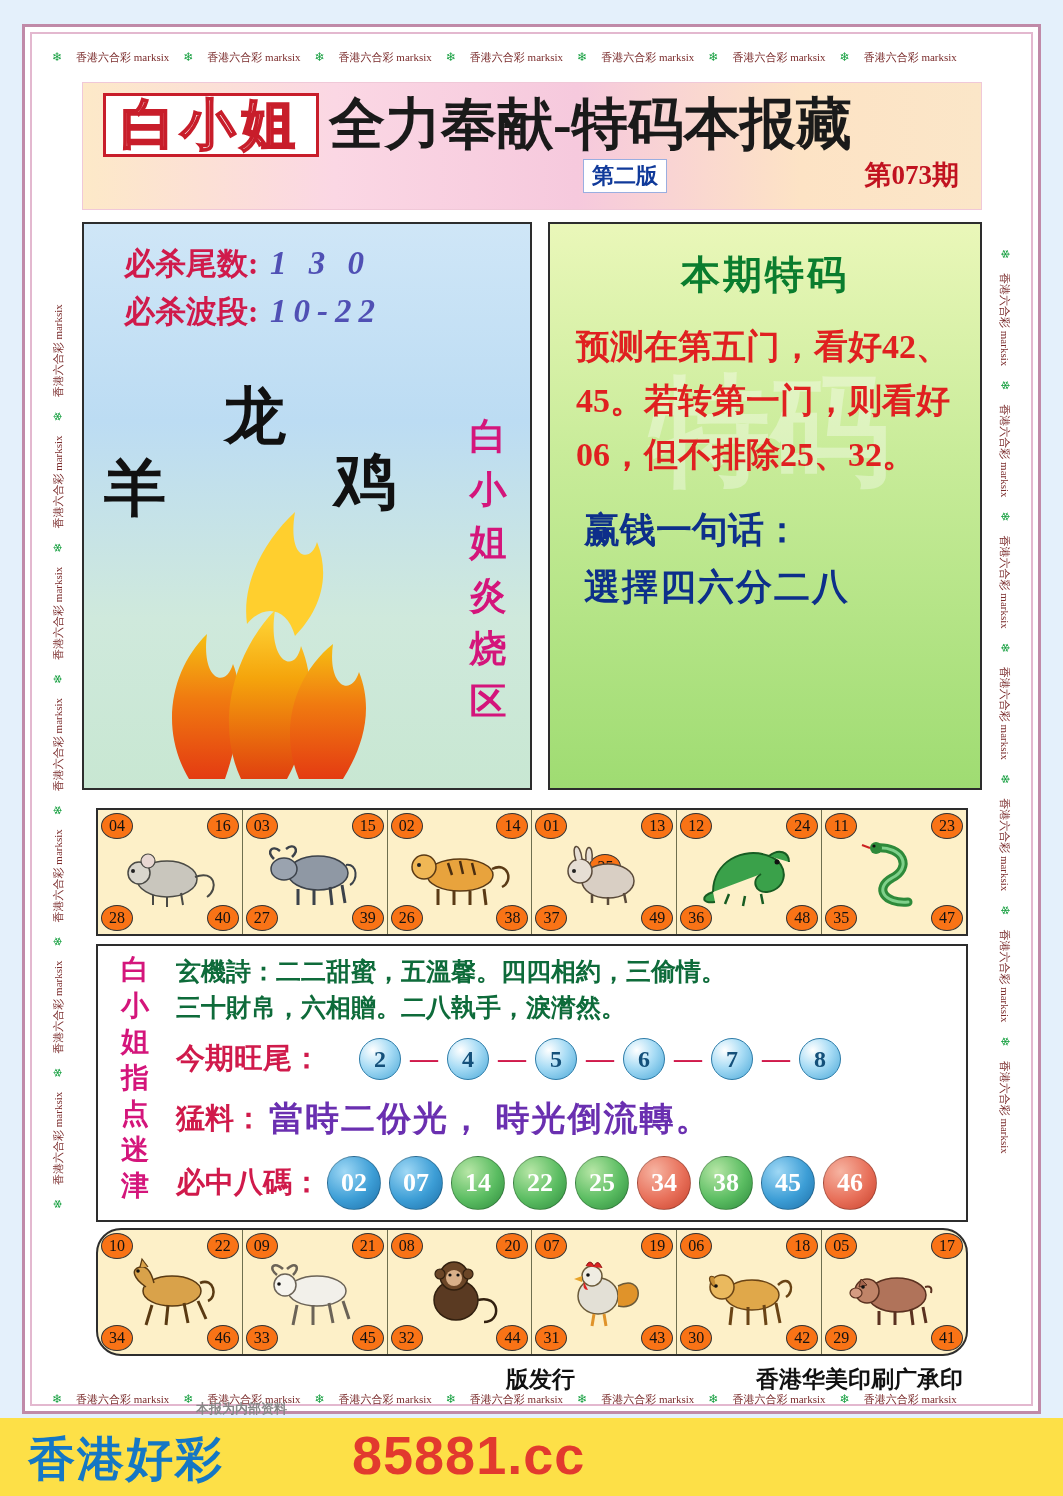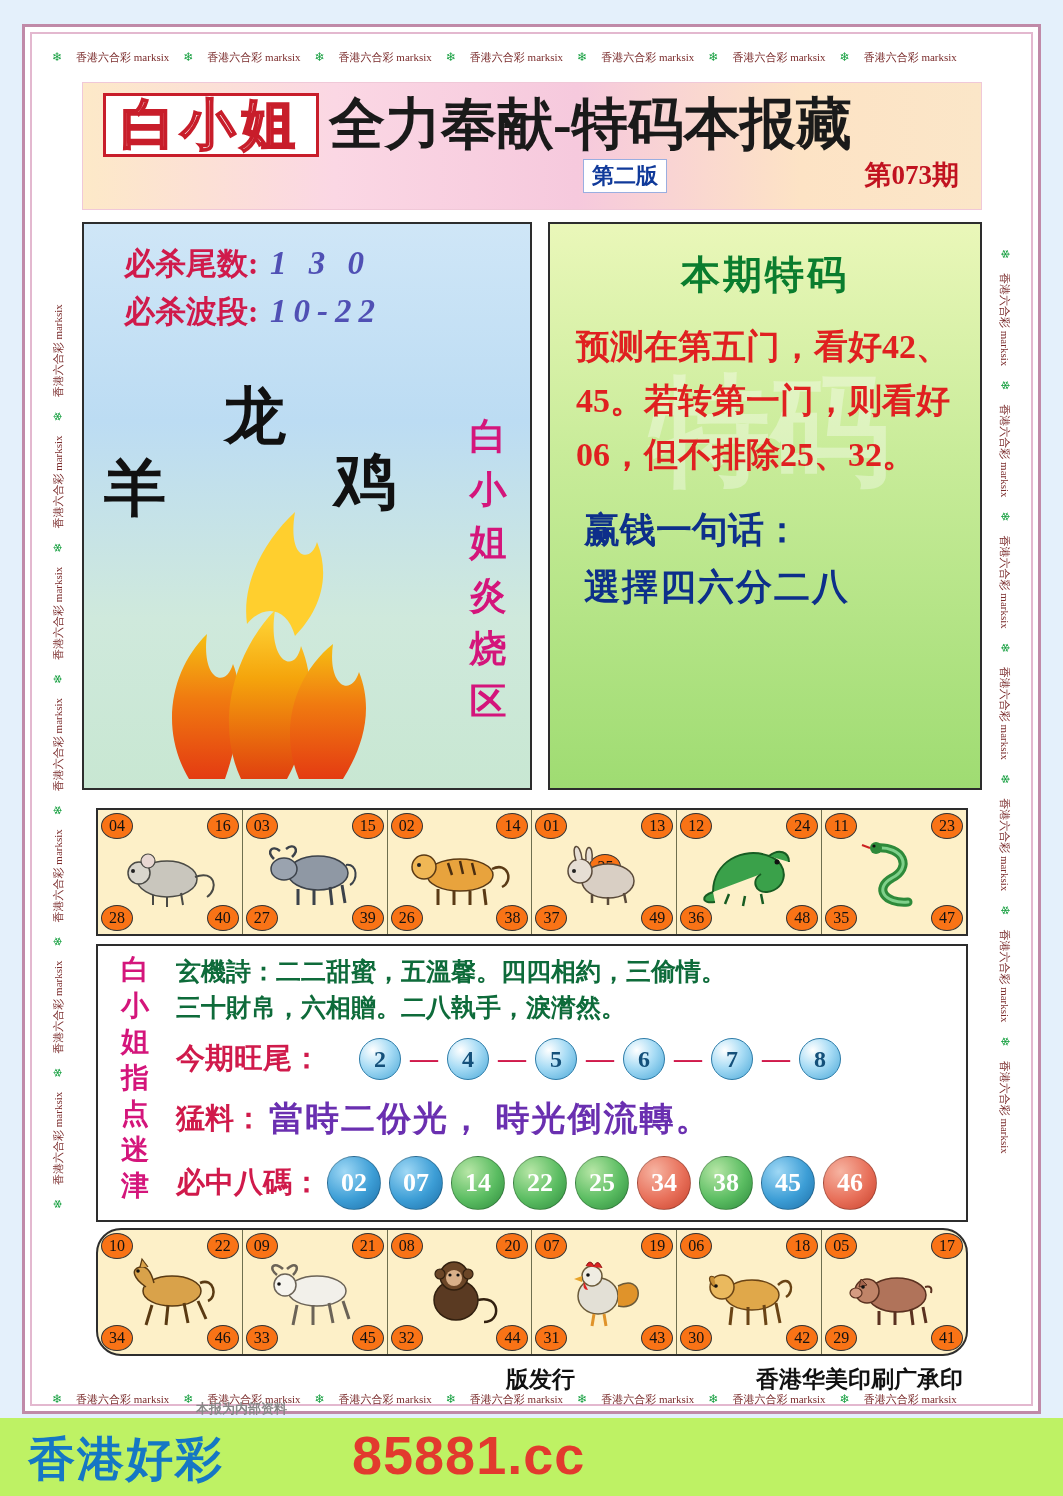--- a/index.html
+++ b/index.html
@@ -264,21 +264,21 @@
     font-family:"Liberation Serif", serif;
     font-size:23px;font-weight:bold;color:#111;
   }
   .foot-l{position:absolute;left:100px;top:40px;font-size:13px;color:#888;}
   .foot-c{position:absolute;left:410px;top:4px;}
   .foot-r{position:absolute;left:660px;top:4px;}
 
   
   .bottom-banner{
     position:absolute;left:0;top:1418px;width:1063px;height:78px;
-    background:#bef264;
+    background:#fde047;
   }
   .bb-left{
     position:absolute;left:28px;top:10px;
     font-family:"Liberation Serif", serif;
     font-size:47px;font-weight:bold;color:#1577c4;
     letter-spacing:2px;
   }
   .bb-right{
     position:absolute;left:352px;top:6px;
     font-family:"Liberation Sans", sans-serif;

